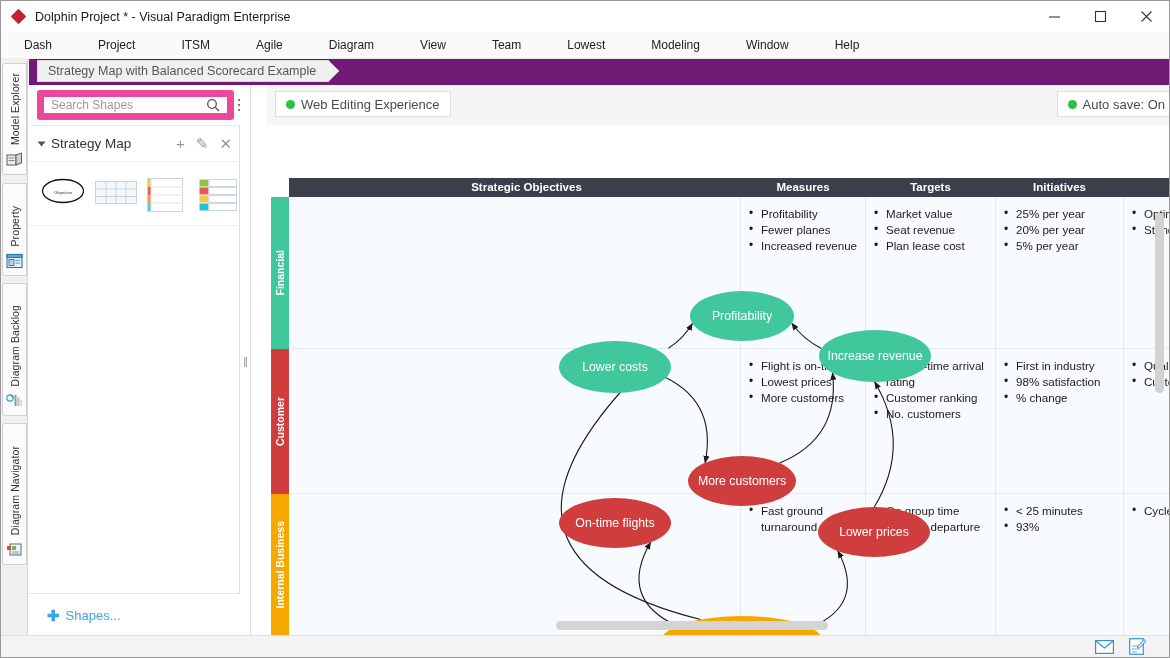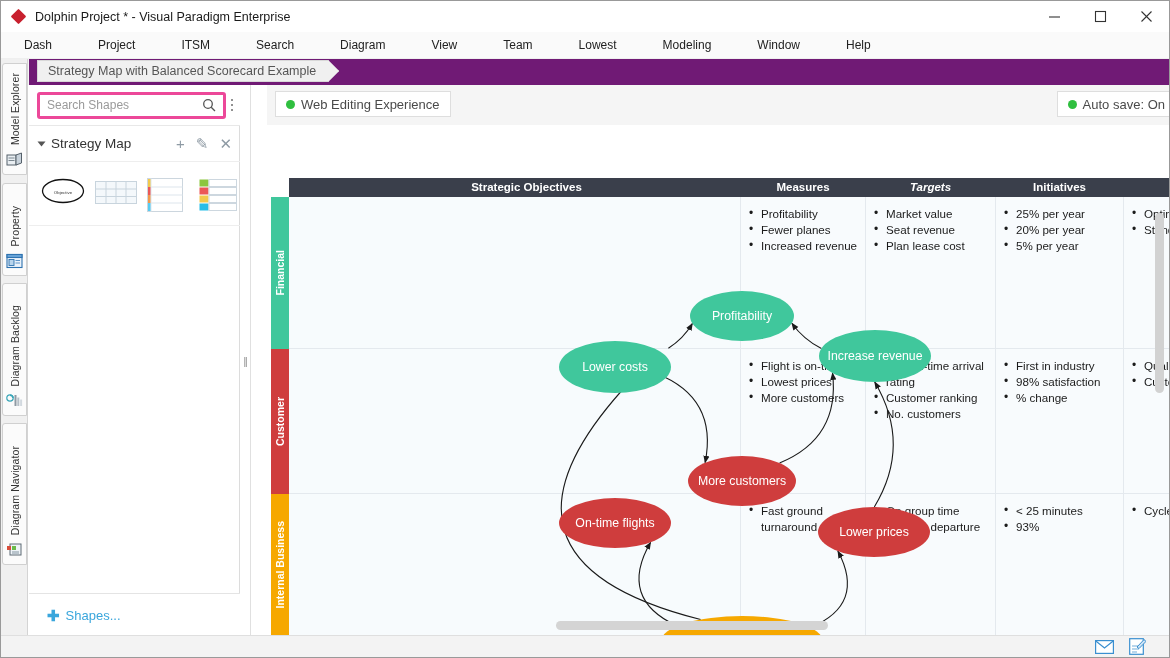--- a/index.html
+++ b/index.html
@@ -97,21 +97,21 @@
   .leftpanel {
     position: absolute; left: 28px; top: 84px; width: 211px; height: 552px;
     background: #ffffff; border-right: 1px solid #dcdcdc;
   }
   .searchrow {
     position: absolute; left: 0; top: 0; width: 211px; height: 41px;
     display: flex; align-items: center; padding: 0 6px 0 8px;
     border-bottom: 1px solid #e8e8e8; background:#fff;
   }
   .searchbox {
-    flex: 1; height: 27px; border: 3px solid #ec4899; border-radius: 3px;
+    flex: 1; height: 27px; border: 7px solid #ec4899; border-radius: 3px;
     display: flex; align-items: center; padding: 8px 7px; background: #fff;
   }
   .searchbox input {
     border: none; outline: none; flex: 1; font-size: 12px; color: #333;
     font-family: "Liberation Sans", sans-serif; background: transparent;
   }
   .searchbox input::placeholder { color: #9a9a9a; }
   .kebab {
     width: 16px; height: 24px; margin-left: 4px;
     display: flex; flex-direction: column; align-items: center; justify-content: center; gap: 2.5px;
@@ -264,21 +264,21 @@
             <line x1="11.5" y1="1.5" x2="1.5" y2="11.5" stroke="#333" stroke-width="1.1"></line>
           </svg>
       </div>
     </div>
   </div>
 
   <div class="menubar" id="menubar">
       <div class="menuitem">Dash</div>
       <div class="menuitem">Project</div>
       <div class="menuitem">ITSM</div>
-      <div class="menuitem">Search</div>
+      <div class="menuitem">Agile</div>
       <div class="menuitem">Diagram</div>
       <div class="menuitem">View</div>
       <div class="menuitem">Team</div>
       <div class="menuitem">Lowest</div>
       <div class="menuitem">Modeling</div>
       <div class="menuitem">Window</div>
       <div class="menuitem">Help</div>
     </div>
 
   <div class="toolstrip">
@@ -448,21 +448,21 @@
       <div class="pill" id="autosave">
         <span class="dot"></span>
         <span>Auto save: On</span>
       </div>
     </div>
 
     <div class="canvas">
       <div class="sm-head" id="sm-head">
           <div class="hc" style="width: 452px; padding-left: 24px;">Strategic Objectives</div>
           <div class="hc" style="width: 125px;">Measures</div>
-          <div class="hc" style="width: 130px; font-style: italic;">Targets</div>
+          <div class="hc" style="width: 130px;">Targets</div>
           <div class="hc" style="width: 128px;">Initiatives</div>
           <div class="hc" style="width: 227px;">Par</div>
         </div>
       <div class="sm-body" id="sm-body">
           <div class="sm-cell obj" style="left: 0px; top: 0px; width: 452px; height: 152px;"></div>
           <div class="sm-cell" style="left: 452px; top: 0px; width: 125px; height: 152px;">
             <ul>
               <li>Profitability</li>
               <li>Fewer planes</li>
               <li>Increased revenue</li>

